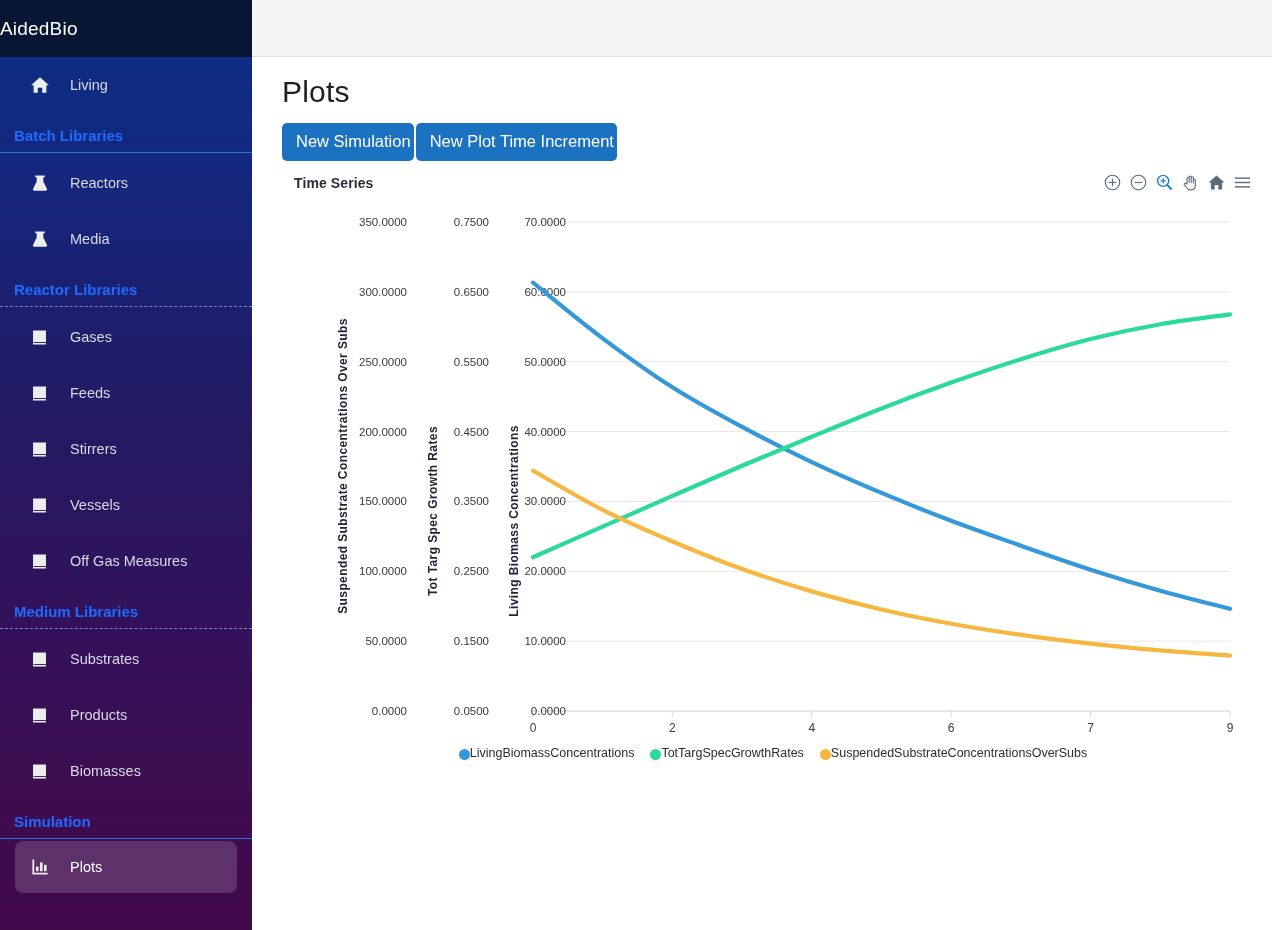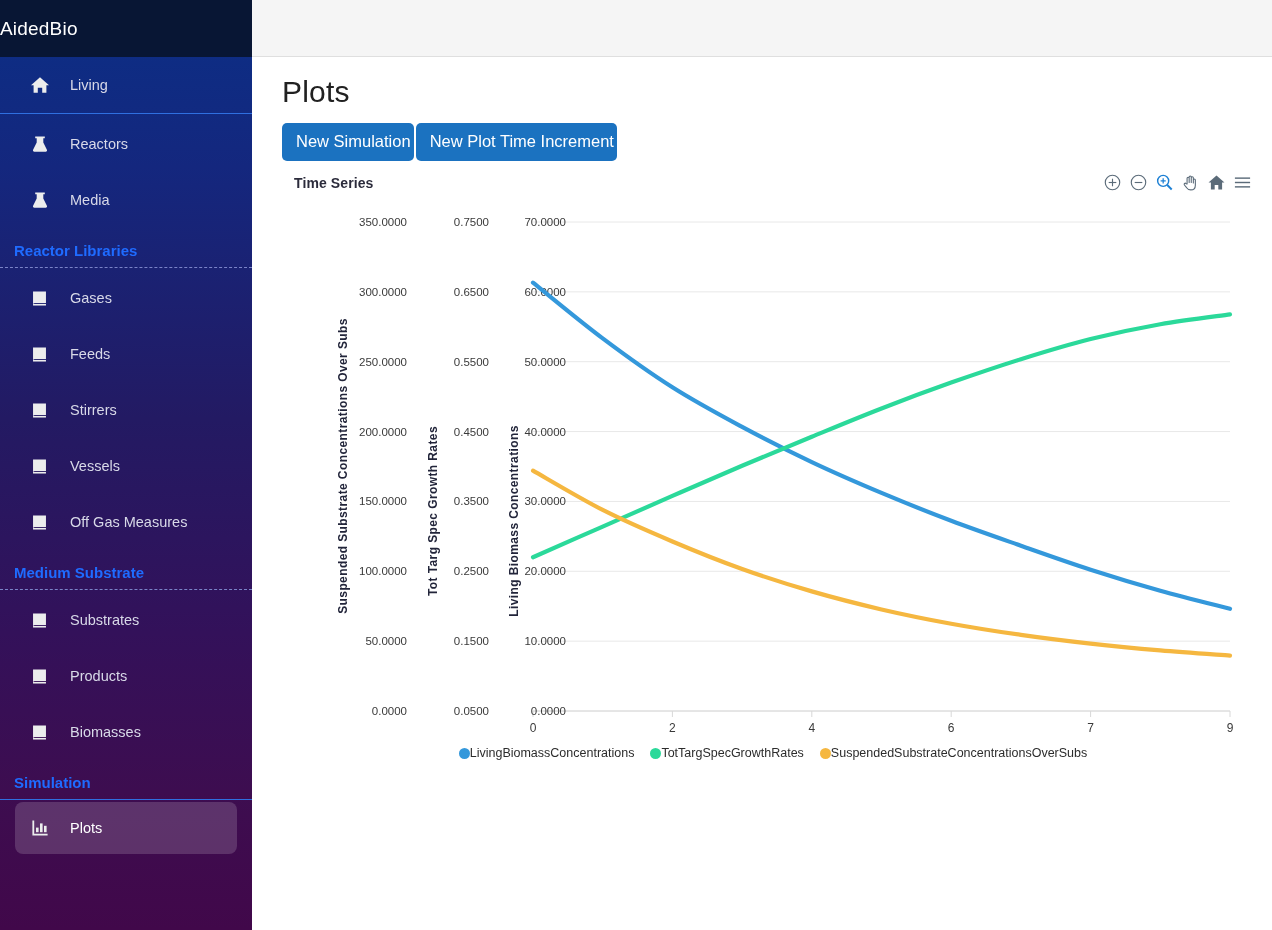--- a/index.html
+++ b/index.html
@@ -123,40 +123,41 @@
     text-anchor: middle;
   }
   .gridline { stroke: #e8e8e8; stroke-width: 1; }
   .axisline { stroke: #d8d8d8; stroke-width: 1; }
   .series-line { fill: none; stroke-width: 4.2; stroke-linecap: round; stroke-linejoin: round; }
 
   #legend {
     position: absolute; left: 0; top: 545px; width: 982px;
     display: flex; justify-content: center; align-items: center; gap: 16px;
   }
-  .legend-item { display: flex; align-items: center; cursor: pointer; }
+  .legend-item { display: flex; align-items: flex-end; cursor: pointer; }
   .legend-dot { width: 11px; height: 11px; border-radius: 50%; display: block; }
   .legend-label { font-size: 12.5px; color: #2c2c2c; }
 </style>
 </head>
 <body>
 
 <div id="app">
 
   <nav id="sidebar">
     <div id="sidebar-brand">AidedBio</div>
     <div id="sidebar-nav">
         <div class="nav-item">
           <span class="nav-icon">
             <svg width="20" height="20" viewBox="0 0 20 20">
               <path d="M10 2.3 L19 10.2 H16.4 V17.8 H12.2 V12.7 H7.8 V17.8 H3.6 V10.2 H1 Z" fill="currentColor"></path>
             </svg>
           </span>
           <span>Living</span>
         </div>
+        <div class="nav-section">Batch Libraries</div>
         <div class="nav-sep-solid"></div>
         <div class="nav-item">
           <span class="nav-icon">
             <svg width="20" height="20" viewBox="0 0 20 20">
               <path d="M5.2 2.6 h9.6 v1.7 h-1.5 v4.2 l3.6 7.3 a1.3 1.3 0 0 1 -1.15 1.9 H4.25 a1.3 1.3 0 0 1 -1.15 -1.9 l3.6 -7.3 V4.3 H5.2 Z" fill="currentColor"></path>
             </svg>
           </span>
           <span>Reactors</span>
         </div>
         <div class="nav-item">
@@ -207,21 +208,21 @@
         </div>
         <div class="nav-item">
           <span class="nav-icon">
             <svg width="19" height="19" viewBox="0 0 20 20">
               <path d="M3.2 2.6 h13.6 v12.2 H4.9 a1.7 1.7 0 0 0 -1.7 1.7 Z M7.2 2.6 h3.6 v5.2 l-1.8 -1.5 -1.8 1.5 Z" fill="currentColor"></path>
               <rect x="3.2" y="15.7" width="13.6" height="1.7" fill="currentColor"></rect>
             </svg>
           </span>
           <span>Off Gas Measures</span>
         </div>
-        <div class="nav-section">Medium Substrate</div>
+        <div class="nav-section">Medium Libraries</div>
         <div class="nav-sep-dashed"></div>
         <div class="nav-item">
           <span class="nav-icon">
             <svg width="19" height="19" viewBox="0 0 20 20">
               <path d="M3.2 2.6 h13.6 v12.2 H4.9 a1.7 1.7 0 0 0 -1.7 1.7 Z M7.2 2.6 h3.6 v5.2 l-1.8 -1.5 -1.8 1.5 Z" fill="currentColor"></path>
               <rect x="3.2" y="15.7" width="13.6" height="1.7" fill="currentColor"></rect>
             </svg>
           </span>
           <span>Substrates</span>
         </div>

